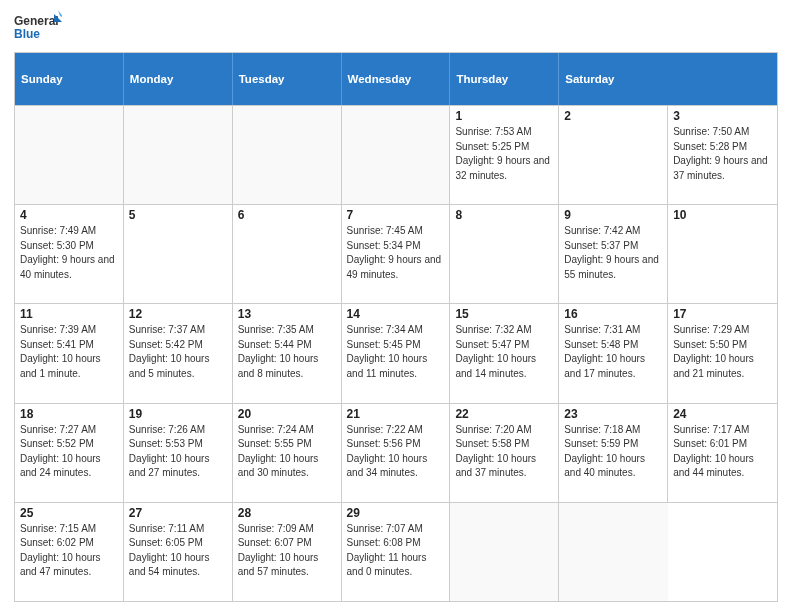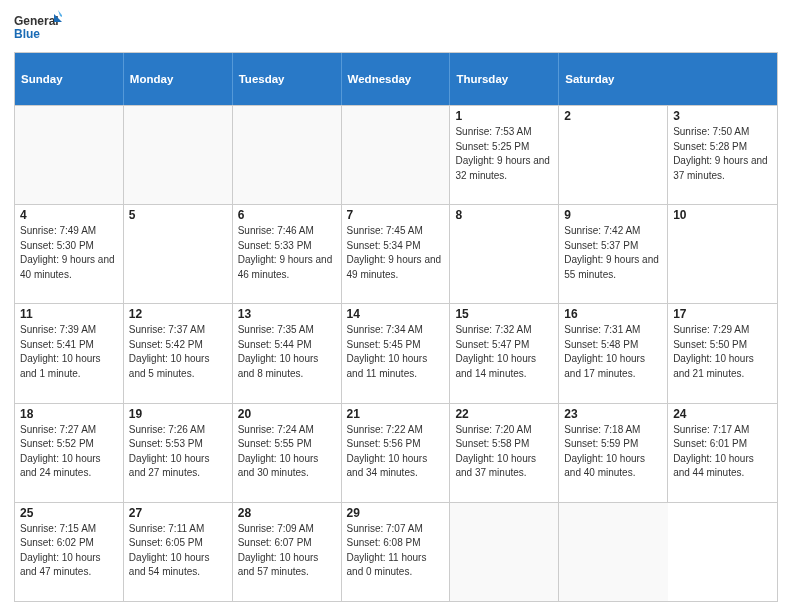--- a/index.html
+++ b/index.html
@@ -154,24 +154,20 @@
             <div class="cell-info">Sunrise: 7:49 AM
 Sunset: 5:30 PM
 Daylight: 9 hours
 and 40 minutes.</div>
           </div>
           <div class="cal-cell">
             <span class="day-num">5</span>
           </div>
           <div class="cal-cell">
             <span class="day-num">6</span>
-            <div class="cell-info">Sunrise: 7:46 AM
-Sunset: 5:33 PM
-Daylight: 9 hours
-and 46 minutes.</div>
           </div>
           <div class="cal-cell">
             <span class="day-num">7</span>
             <div class="cell-info">Sunrise: 7:45 AM
 Sunset: 5:34 PM
 Daylight: 9 hours
 and 49 minutes.</div>
           </div>
           <div class="cal-cell">
             <span class="day-num">8</span>

